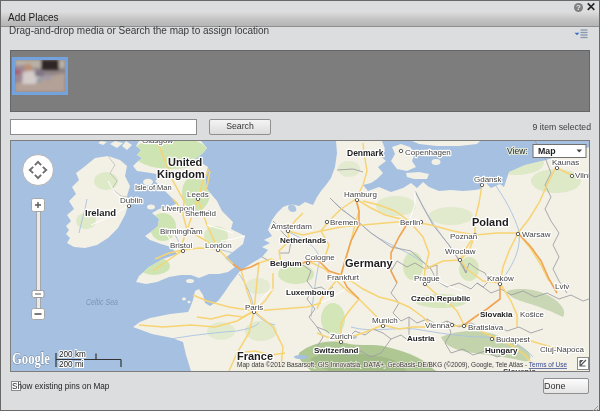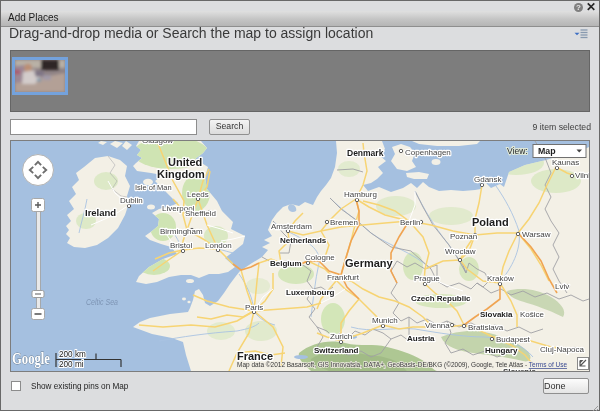--- a/index.html
+++ b/index.html
@@ -7,38 +7,38 @@
   font-family:"Liberation Sans",sans-serif;overflow:hidden;}
 #frame{position:absolute;left:0;top:0;width:600px;height:411px;
   border:1px solid #686868;box-sizing:border-box;}
 #titlebar{position:absolute;left:1px;top:1px;width:598px;height:15px;
   background:linear-gradient(#e0e0e0,#c4c4c4 55%,#b5b5b5);
   border-bottom:1px solid #8e8e8e;margin-top:10px;}
 #titlebar .cap{position:absolute;left:7px;top:1px;font-size:10px;color:#1c1c1c;}
 #helpbtn{position:absolute;left:574px;top:3px;width:9px;height:9px;border-radius:50%;
   background:#7f7f7f;color:#e8e8e8;font-size:8px;font-weight:bold;text-align:center;line-height:9px;}
 #closebtn{position:absolute;left:586px;top:0px;color:#262626;font-size:12px;font-weight:bold;}
-#hdrtext{position:absolute;left:9px;top:25px;font-size:14px;color:#3a3a3a;}
+#hdrtext{position:absolute;left:9px;top:25px;font-size:10px;color:#3a3a3a;}
 #listicon{position:absolute;left:574px;top:25px;}
 #tray{position:absolute;left:10px;top:50px;width:580px;height:62px;
   background:#7d7d7d;border:1px solid #656565;box-sizing:border-box;}
 #thumb{position:absolute;left:12px;top:57px;width:56px;height:38px;
   border:3px solid #74a2dc;box-sizing:border-box;background:#9b8d8c;overflow:hidden;}
 #searchbox{position:absolute;left:10px;top:119px;width:187px;height:16px;background:#fff;
   border:1px solid #8d8d8d;box-sizing:border-box;}
 #searchbox span{position:absolute;left:4px;top:20px;font-size:8.5px;font-style:italic;color:#9b9b9b;}
-#searchbtn{position:absolute;left:209px;top:119px;width:41px;height:16px;
+#searchbtn{position:absolute;left:209px;top:119px;width:62px;height:16px;
   background:linear-gradient(#f4f4f4,#dcdcdc);border:1px solid #909090;border-radius:2px;
   box-sizing:border-box;text-align:center;font-size:8.7px;color:#333;line-height:13px;}
 #selinfo{position:absolute;right:9px;top:122px;font-size:8.7px;color:#3c3c3c;}
 #map{position:absolute;left:10px;top:140px;width:580px;height:232px;
   border:1px solid #7d7d7d;box-sizing:border-box;background:#a5c0e0;overflow:hidden;}
 #footer-check{position:absolute;left:11px;top:381px;width:10px;height:10px;background:#fff;
   border:1px solid #8c8c8c;box-sizing:border-box;}
-#footer-label{position:absolute;left:31px;top:382px;font-size:8.2px;color:#1f1f1f;}
+#footer-label{position:absolute;left:12px;top:382px;font-size:8.2px;color:#1f1f1f;}
 #donebtn{position:absolute;left:543px;top:378px;width:46px;height:16px;
   background:linear-gradient(#fcfcfc,#e4e4e4);border:1px solid #8f8f8f;border-radius:2px;
   box-sizing:border-box;text-align:left;font-size:9px;color:#2f2f2f;line-height:14px;}
 #grip{position:absolute;left:590px;top:400px;}
 </style>
 </head>
 <body>
 <div id="frame"></div>
 <div id="titlebar">
     <span class="cap">Add Places</span>

